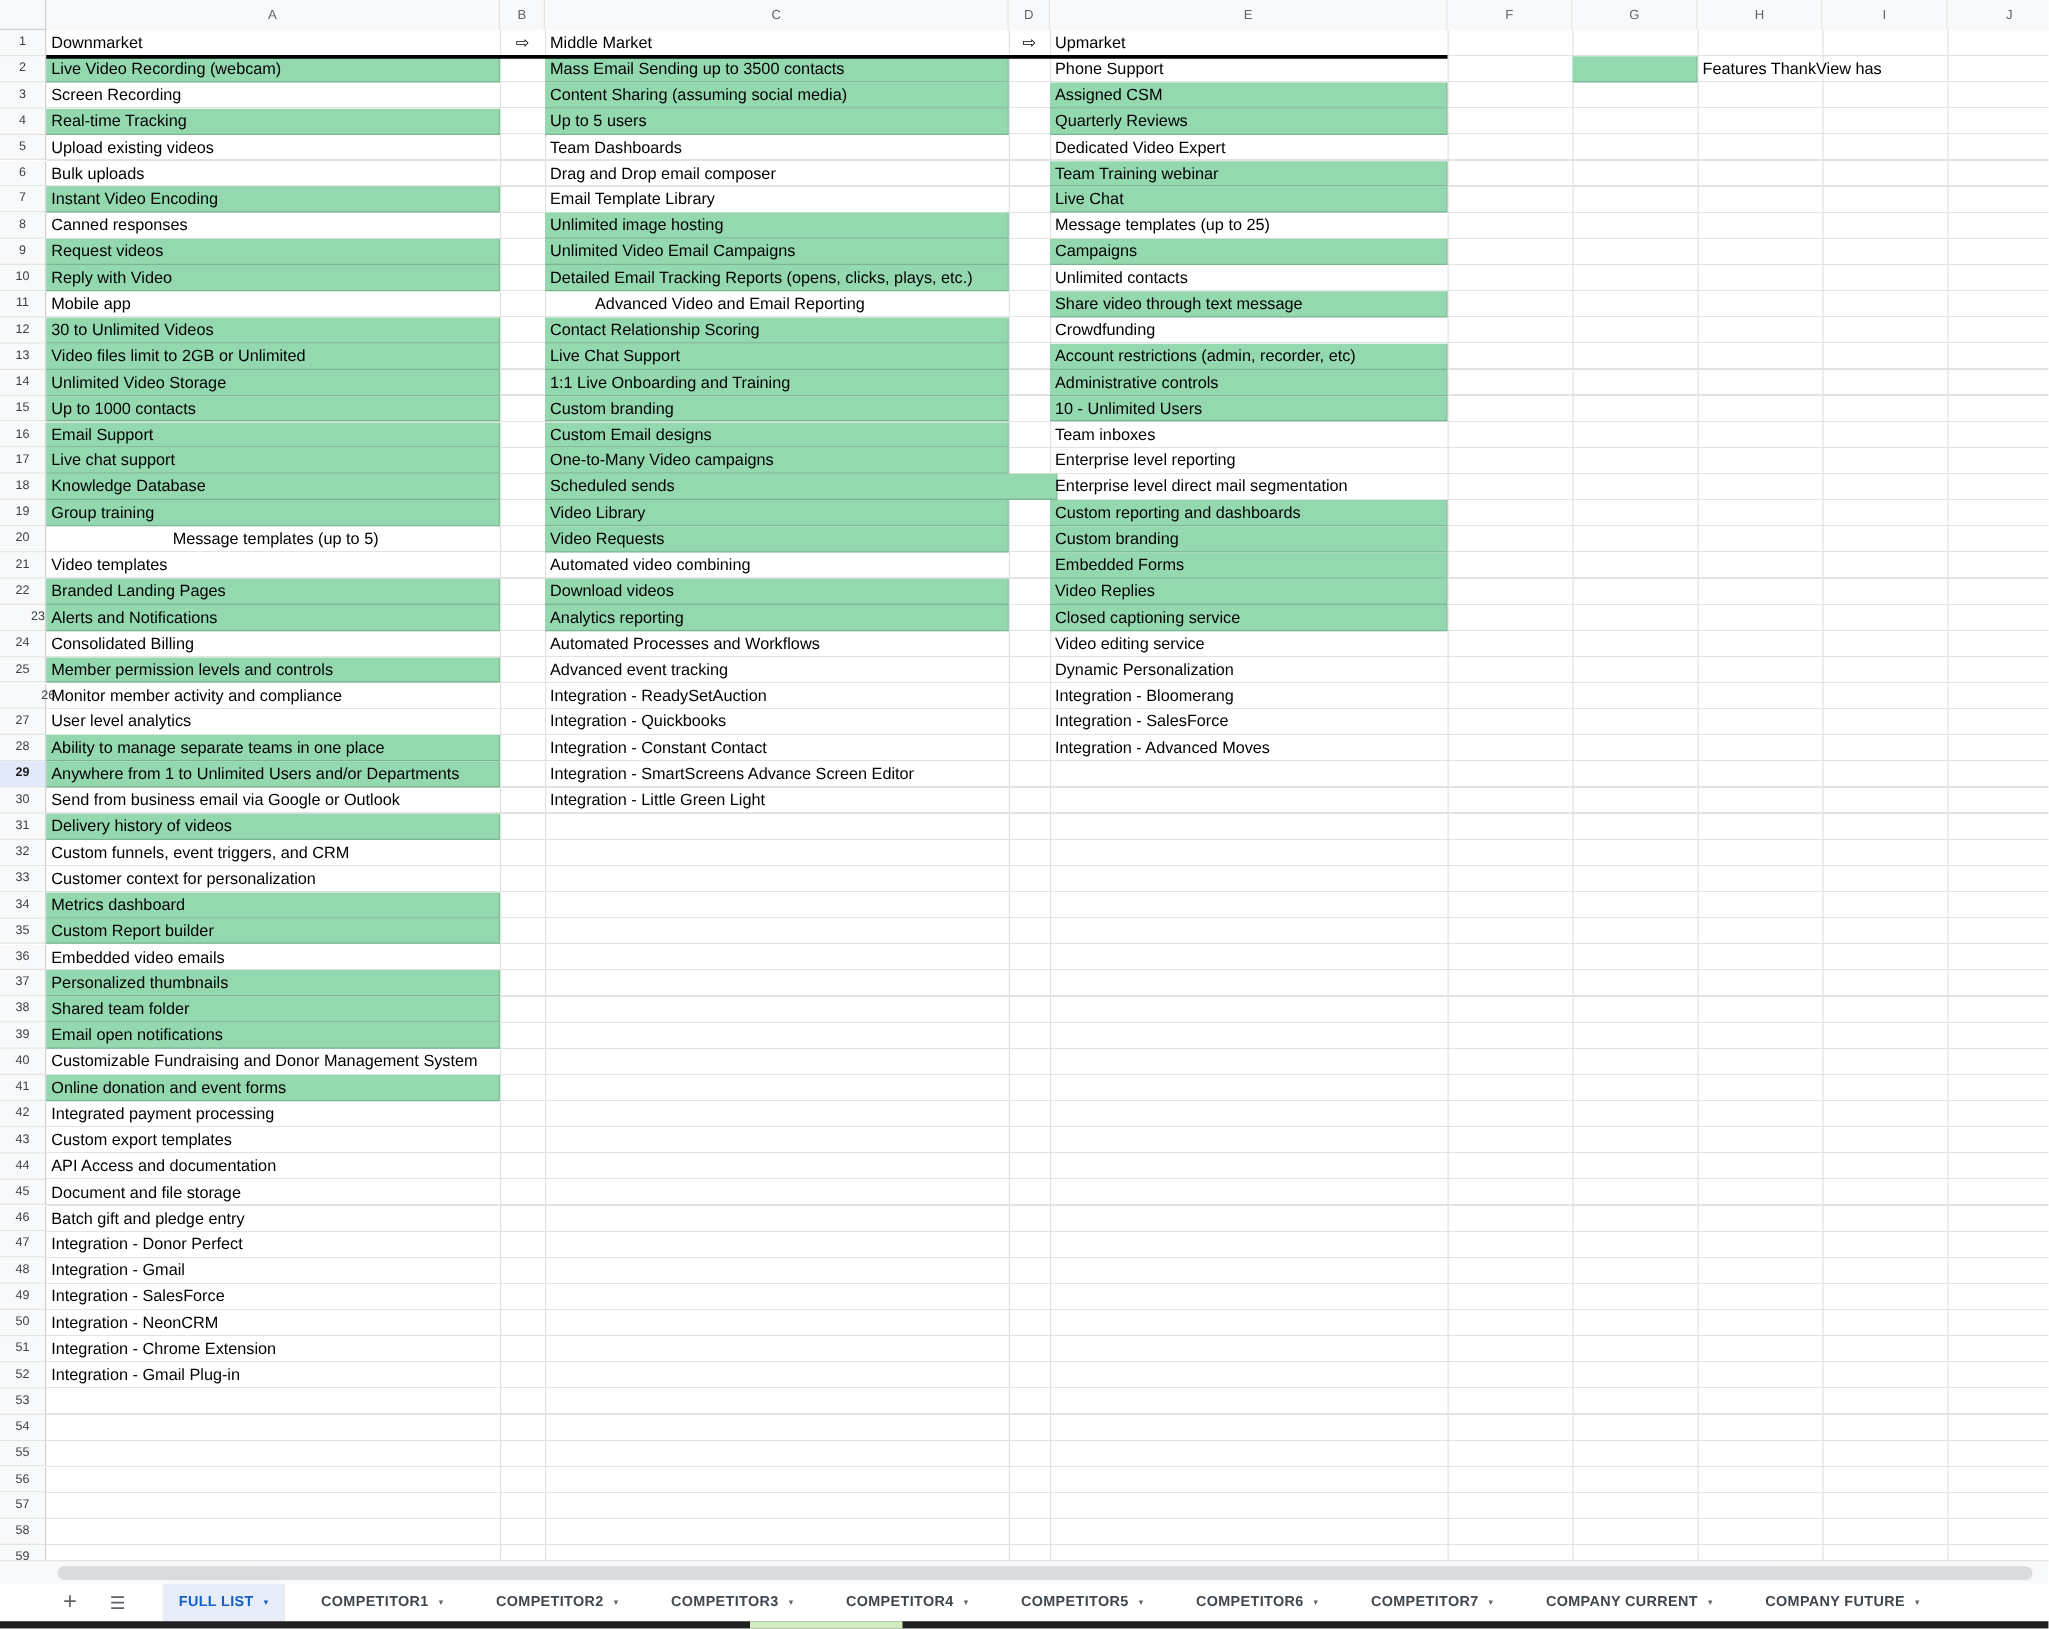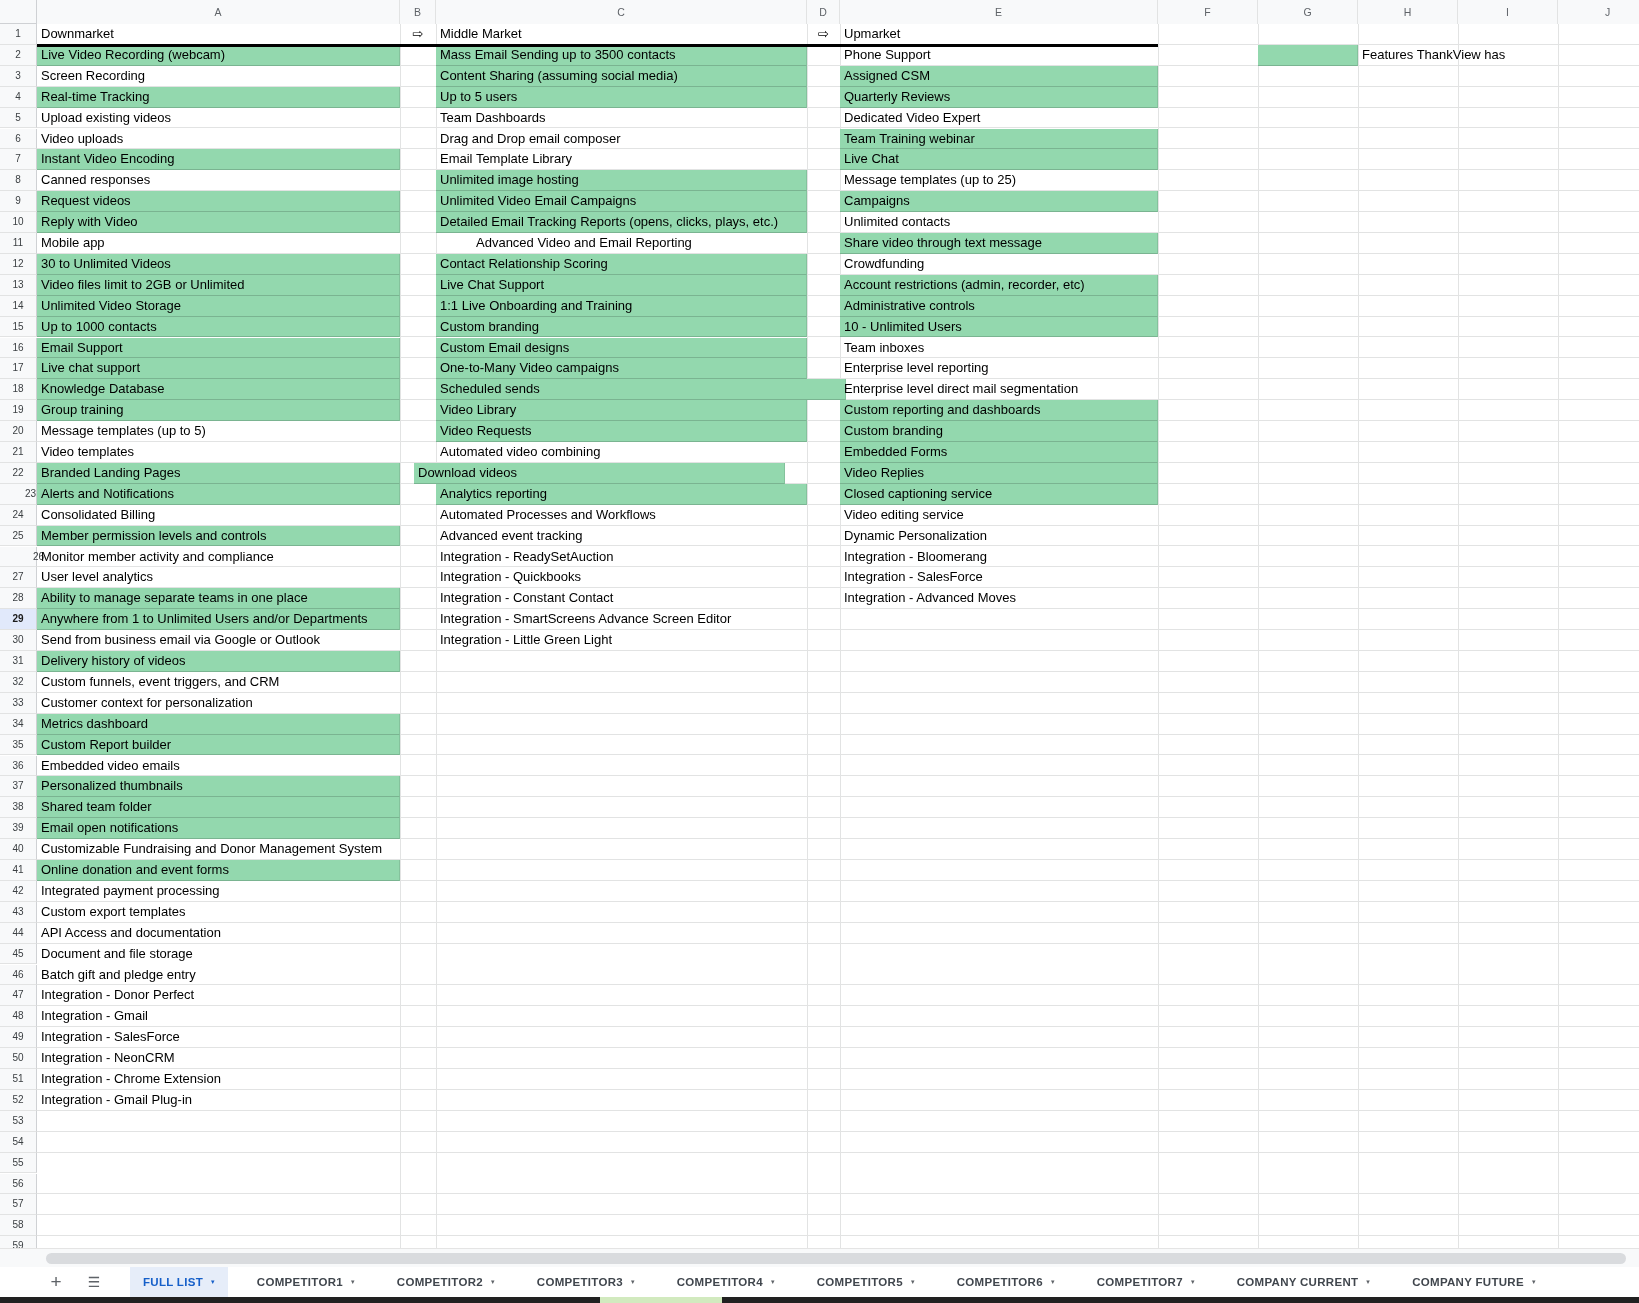--- a/index.html
+++ b/index.html
@@ -165,35 +165,35 @@
         <div class="rownum" style="top: 1215.3px;">58</div>
         <div class="rownum" style="top: 1236.2px;">59</div>
       </div>
     <div id="thick-border"></div>
     <div id="cells-holder">
         <div class="cell header-cell" style="left: 37px; width: 363px; top: 24px;">Downmarket</div>
         <div class="cell hl" style="left: 37px; width: 363px; top: 44.9px;">Live Video Recording (webcam)</div>
         <div class="cell" style="left: 37px; width: 363px; top: 65.8px;">Screen Recording</div>
         <div class="cell hl" style="left: 37px; width: 363px; top: 86.7px;">Real-time Tracking</div>
         <div class="cell" style="left: 37px; width: 363px; top: 107.6px;">Upload existing videos</div>
-        <div class="cell" style="left: 37px; width: 363px; top: 128.5px;">Video uploads</div>
+        <div class="cell" style="left: 37px; width: 363px; top: 128.5px;">Bulk uploads</div>
         <div class="cell hl" style="left: 37px; width: 363px; top: 149.4px;">Instant Video Encoding</div>
         <div class="cell" style="left: 37px; width: 363px; top: 170.3px;">Canned responses</div>
         <div class="cell hl" style="left: 37px; width: 363px; top: 191.2px;">Request videos</div>
         <div class="cell hl" style="left: 37px; width: 363px; top: 212.1px;">Reply with Video</div>
         <div class="cell" style="left: 37px; width: 363px; top: 233px;">Mobile app</div>
         <div class="cell hl" style="left: 37px; width: 363px; top: 253.9px;">30 to Unlimited Videos</div>
         <div class="cell hl" style="left: 37px; width: 363px; top: 274.8px;">Video files limit to 2GB or Unlimited</div>
         <div class="cell hl" style="left: 37px; width: 363px; top: 295.7px;">Unlimited Video Storage</div>
         <div class="cell hl" style="left: 37px; width: 363px; top: 316.6px;">Up to 1000 contacts</div>
         <div class="cell hl" style="left: 37px; width: 363px; top: 337.5px;">Email Support</div>
         <div class="cell hl" style="left: 37px; width: 363px; top: 358.4px;">Live chat support</div>
         <div class="cell hl" style="left: 37px; width: 363px; top: 379.3px;">Knowledge Database</div>
         <div class="cell hl" style="left: 37px; width: 363px; top: 400.2px;">Group training</div>
-        <div class="cell" style="left: 37px; width: 363px; top: 421.1px;">Message templates (up to 5)</div>
+        <div class="cell" style="left: 37px; width: 363px; top: 421.1px; text-align: center;">Message templates (up to 5)</div>
         <div class="cell" style="left: 37px; width: 363px; top: 442px;">Video templates</div>
         <div class="cell hl" style="left: 37px; width: 363px; top: 462.9px;">Branded Landing Pages</div>
         <div class="cell hl" style="left: 37px; width: 363px; top: 483.8px;">Alerts and Notifications</div>
         <div class="cell" style="left: 37px; width: 363px; top: 504.7px;">Consolidated Billing</div>
         <div class="cell hl" style="left: 37px; width: 363px; top: 525.6px;">Member permission levels and controls</div>
         <div class="cell" style="left: 37px; width: 363px; top: 546.5px;">Monitor member activity and compliance</div>
         <div class="cell" style="left: 37px; width: 363px; top: 567.4px;">User level analytics</div>
         <div class="cell hl" style="left: 37px; width: 363px; top: 588.3px;">Ability to manage separate teams in one place</div>
         <div class="cell hl" style="left: 37px; width: 363px; top: 609.2px;">Anywhere from 1 to Unlimited Users and/or Departments</div>
         <div class="cell" style="left: 37px; width: 363px; top: 630.1px;">Send from business email via Google or Outlook</div>
@@ -233,21 +233,21 @@
         <div class="cell hl" style="left: 436px; width: 371px; top: 253.9px;">Contact Relationship Scoring</div>
         <div class="cell hl" style="left: 436px; width: 371px; top: 274.8px;">Live Chat Support</div>
         <div class="cell hl" style="left: 436px; width: 371px; top: 295.7px;">1:1 Live Onboarding and Training</div>
         <div class="cell hl" style="left: 436px; width: 371px; top: 316.6px;">Custom branding</div>
         <div class="cell hl" style="left: 436px; width: 371px; top: 337.5px;">Custom Email designs</div>
         <div class="cell hl" style="left: 436px; width: 371px; top: 358.4px;">One-to-Many Video campaigns</div>
         <div class="cell hl" style="left: 436px; width: 410px; top: 379.3px;">Scheduled sends</div>
         <div class="cell hl" style="left: 436px; width: 371px; top: 400.2px;">Video Library</div>
         <div class="cell hl" style="left: 436px; width: 371px; top: 421.1px;">Video Requests</div>
         <div class="cell" style="left: 436px; width: 371px; top: 442px;">Automated video combining</div>
-        <div class="cell hl" style="left: 414px; width: 371px; top: 462.9px;">Download videos</div>
+        <div class="cell hl" style="left: 436px; width: 371px; top: 462.9px;">Download videos</div>
         <div class="cell hl" style="left: 436px; width: 371px; top: 483.8px;">Analytics reporting</div>
         <div class="cell" style="left: 436px; width: 371px; top: 504.7px;">Automated Processes and Workflows</div>
         <div class="cell" style="left: 436px; width: 371px; top: 525.6px;">Advanced event tracking</div>
         <div class="cell" style="left: 436px; width: 371px; top: 546.5px;">Integration - ReadySetAuction</div>
         <div class="cell" style="left: 436px; width: 371px; top: 567.4px;">Integration - Quickbooks</div>
         <div class="cell" style="left: 436px; width: 371px; top: 588.3px;">Integration - Constant Contact</div>
         <div class="cell" style="left: 436px; width: 371px; top: 609.2px;">Integration - SmartScreens Advance Screen Editor</div>
         <div class="cell" style="left: 436px; width: 371px; top: 630.1px;">Integration - Little Green Light</div>
         <div class="cell header-cell" style="left: 840px; width: 318px; top: 24px;">Upmarket</div>
         <div class="cell" style="left: 840px; width: 318px; top: 44.9px;">Phone Support</div>

